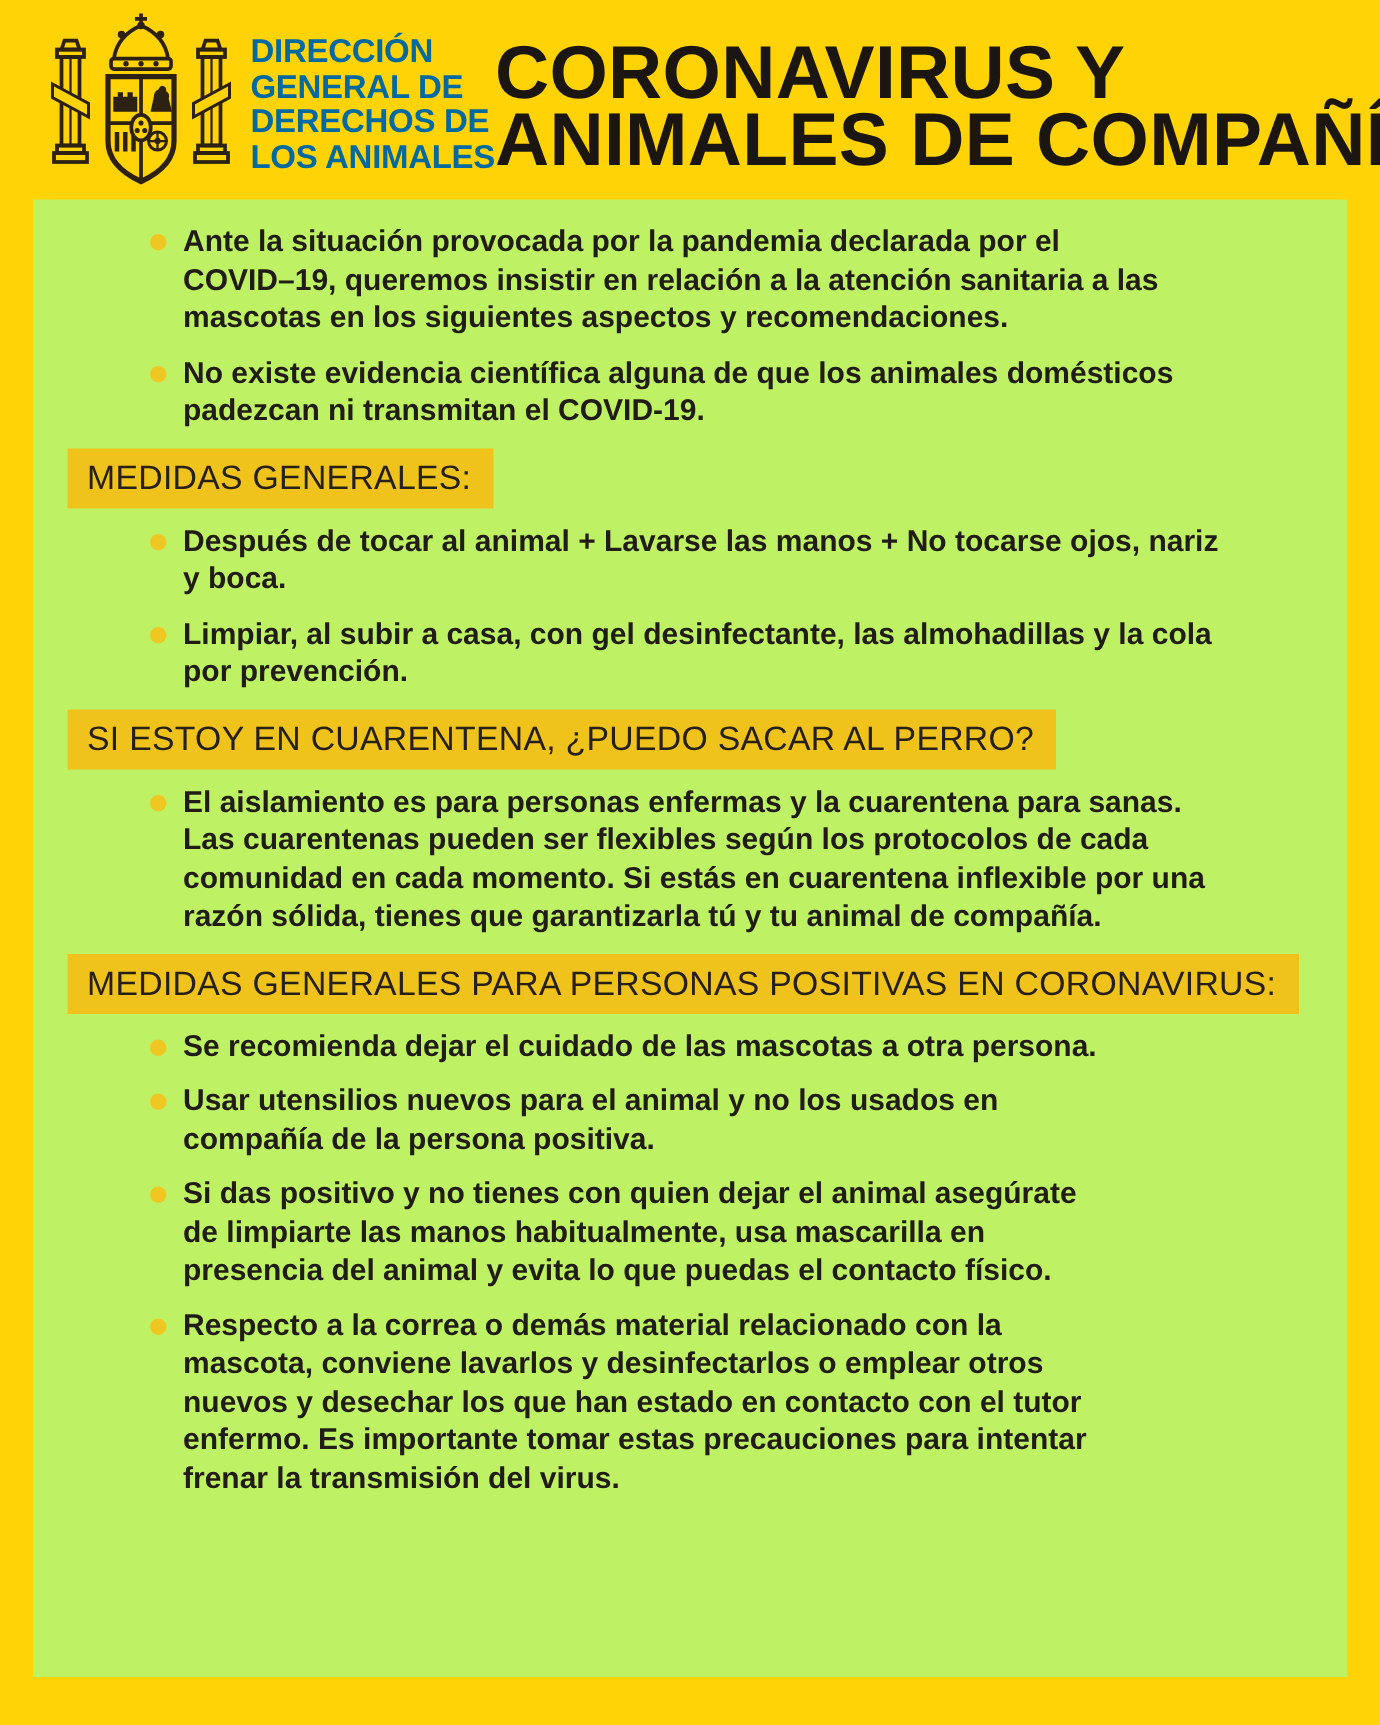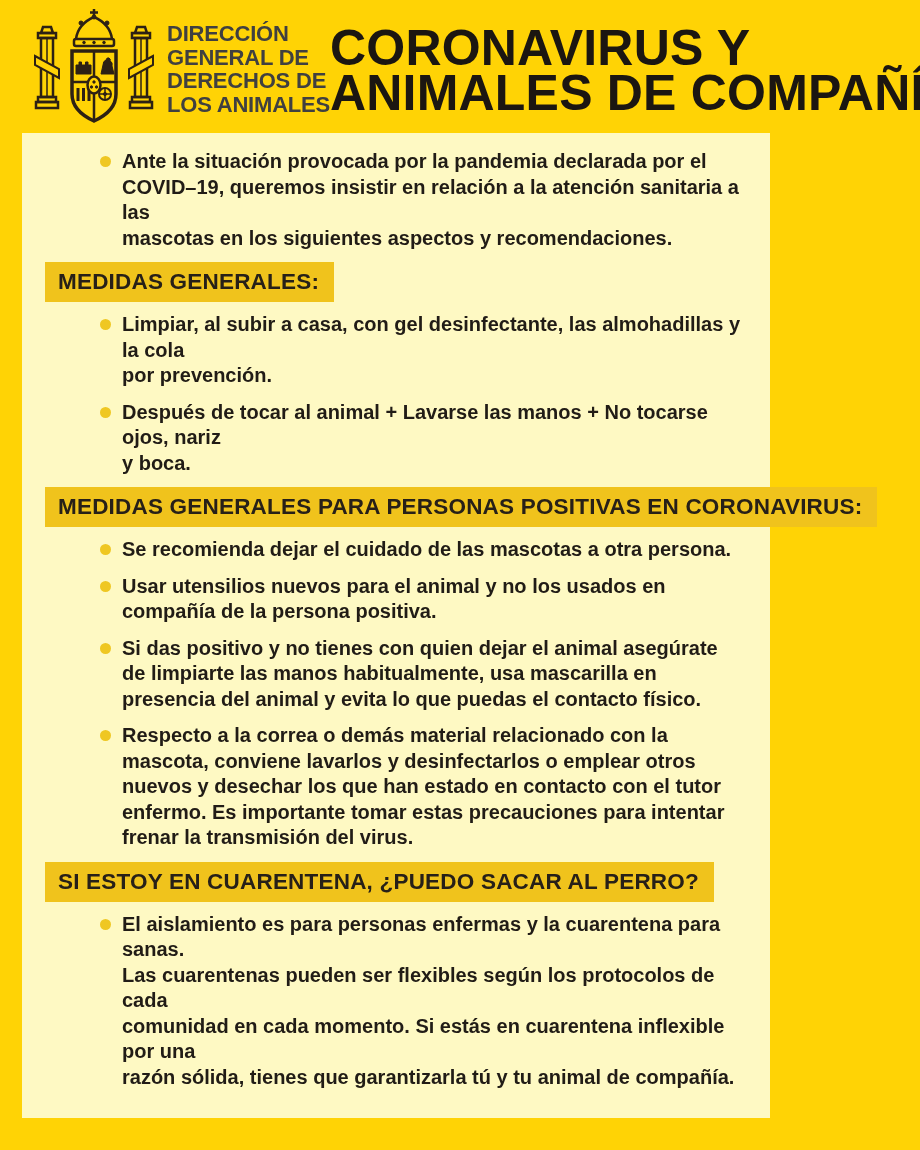--- a/index.html
+++ b/index.html
@@ -11,33 +11,33 @@
   }
   .poster { position:relative; width:920px; height:1150px; }
 
   
   .logo {
     position:absolute; left:28px; top:5px; width:132px; height:126px;
   }
   .org {
     position:absolute; left:167px; top:22px;
     font-size:22px; line-height:23.5px; font-weight:700;
-    color:#404040; letter-spacing:-0.2px;
+    color:#0369a1; letter-spacing:-0.2px;
   }
   .title {
     position:absolute; left:330px; top:26px; margin:0;
     font-size:50px; line-height:45px; font-weight:700;
     color:#1b1611; letter-spacing:0.2px; white-space:nowrap;
   }
 
   
   .panel {
     position:absolute; left:22px; top:133px;
-    width:748px; height:985px; box-sizing:border-box;
-    background:#fef9c3;
+    width:876px; height:985px; box-sizing:border-box;
+    background:#bef264;
     padding-top:16px;
   }
 
   .bullet {
     position:relative;
     margin:0 24px 11px 100px;
     font-size:20px; line-height:25.5px; font-weight:700;
     color:#211c16;
   }
   .bullet p { margin:0; }
@@ -45,21 +45,21 @@
     position:absolute; left:-22px; top:7px;
     width:11px; height:11px; border-radius:50%;
     background:#efc722;
   }
 
   .bar {
     display:inline-block;
     margin:0 0 10px 23px;
     padding:8px 15px 8px 13px;
     background:#f0c31c;
-    font-size:22.5px; line-height:24px; font-weight:700;
+    font-size:22.5px; line-height:24px; font-weight:400;
     color:#272018; letter-spacing:0.2px; white-space:nowrap;
   }
 
   .coat { stroke:#2d2114; }
 </style>
 </head>
 <body>
 
 <div class="poster">
 
@@ -115,34 +115,46 @@
     <h1 class="title">CORONAVIRUS Y<br>ANIMALES DE COMPAÑÍA</h1>
   </header>
 
   <main class="panel">
 
     <section>
       <div class="bullet">
         <span class="dot"></span>
         <p>Ante la situación provocada por la pandemia declarada por el<br>COVID–19, queremos insistir en relación a la atención sanitaria a las<br>mascotas en los siguientes aspectos y recomendaciones.</p>
       </div>
+      <div class="bullet">
+        <span class="dot"></span>
+        <p>No existe evidencia científica alguna de que los animales domésticos<br>padezcan ni transmitan el COVID-19.</p>
+      </div>
     </section>
 
     <section>
       <div><span class="bar">MEDIDAS GENERALES:</span></div>
     </section>
 
     <section>
       <div class="bullet">
         <span class="dot"></span>
-        <p>Limpiar, al subir a casa, con gel desinfectante, las almohadillas y la cola<br>por prevención.</p>
+        <p>Después de tocar al animal + Lavarse las manos + No tocarse ojos, nariz<br>y boca.</p>
       </div>
       <div class="bullet">
         <span class="dot"></span>
-        <p>Después de tocar al animal + Lavarse las manos + No tocarse ojos, nariz<br>y boca.</p>
+        <p>Limpiar, al subir a casa, con gel desinfectante, las almohadillas y la cola<br>por prevención.</p>
+      </div>
+    </section>
+
+    <section>
+      <div><span class="bar">SI ESTOY EN CUARENTENA, ¿PUEDO SACAR AL PERRO?</span></div>
+      <div class="bullet">
+        <span class="dot"></span>
+        <p>El aislamiento es para personas enfermas y la cuarentena para sanas.<br>Las cuarentenas pueden ser flexibles según los protocolos de cada<br>comunidad en cada momento. Si estás en cuarentena inflexible por una<br>razón sólida, tienes que garantizarla tú y tu animal de compañía.</p>
       </div>
     </section>
 
     <section>
       <div><span class="bar">MEDIDAS GENERALES PARA PERSONAS POSITIVAS EN CORONAVIRUS:</span></div>
       <div class="bullet">
         <span class="dot"></span>
         <p>Se recomienda dejar el cuidado de las mascotas a otra persona.</p>
       </div>
       <div class="bullet">
@@ -152,22 +164,14 @@
       <div class="bullet">
         <span class="dot"></span>
         <p>Si das positivo y no tienes con quien dejar el animal asegúrate<br>de limpiarte las manos habitualmente, usa mascarilla en<br>presencia del animal y evita lo que puedas el contacto físico.</p>
       </div>
       <div class="bullet">
         <span class="dot"></span>
         <p>Respecto a la correa o demás material relacionado con la<br>mascota, conviene lavarlos y desinfectarlos o emplear otros<br>nuevos y desechar los que han estado en contacto con el tutor<br>enfermo. Es importante tomar estas precauciones para intentar<br>frenar la transmisión del virus.</p>
       </div>
     </section>
 
-    <section>
-      <div><span class="bar">SI ESTOY EN CUARENTENA, ¿PUEDO SACAR AL PERRO?</span></div>
-      <div class="bullet">
-        <span class="dot"></span>
-        <p>El aislamiento es para personas enfermas y la cuarentena para sanas.<br>Las cuarentenas pueden ser flexibles según los protocolos de cada<br>comunidad en cada momento. Si estás en cuarentena inflexible por una<br>razón sólida, tienes que garantizarla tú y tu animal de compañía.</p>
-      </div>
-    </section>
-
   </main>
 </div>
 
 </body></html>

